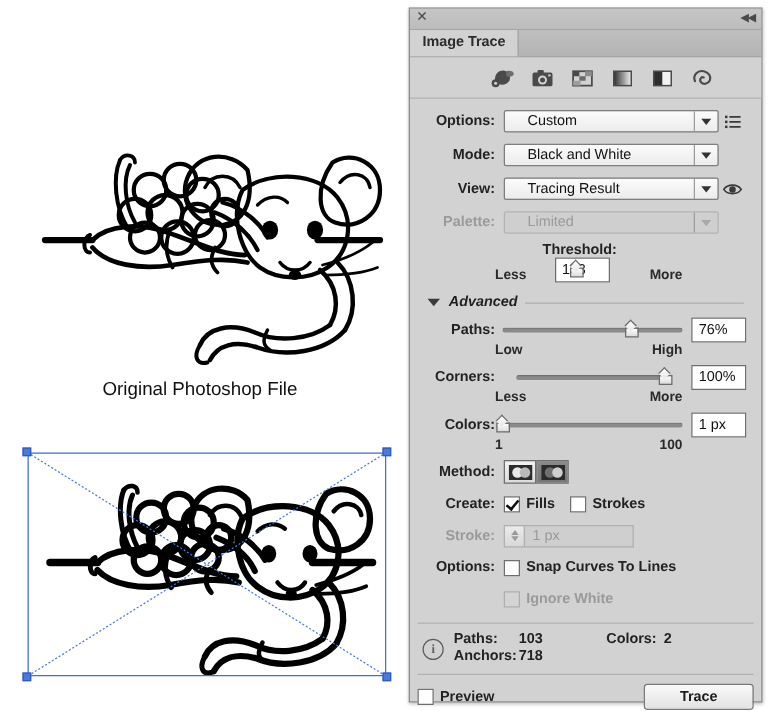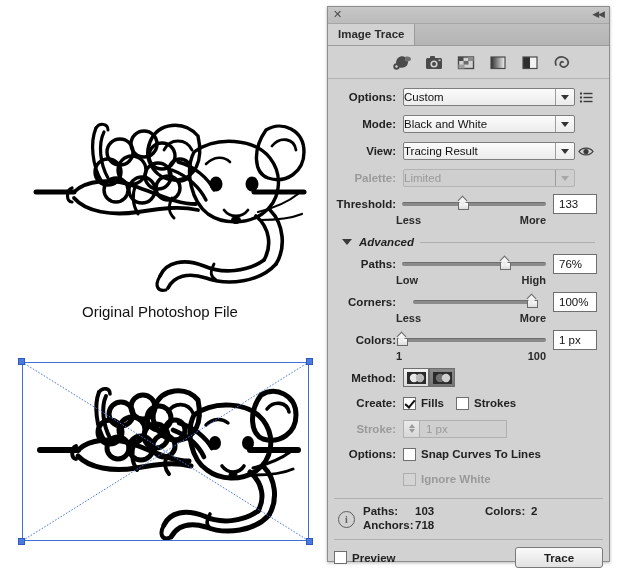--- a/index.html
+++ b/index.html
@@ -81,21 +81,21 @@
   .row{display:flex;align-items:center;height:22px;margin-bottom:5px;}
   .lbl{
     width:62px;text-align:right;padding-right:7px;font-size:11.5px;
     font-weight:bold;color:#222;flex:0 0 auto;
   }
   .lbl.dim{color:#9a9a9a;}
 
   .select{
     flex:1;height:18px;background:linear-gradient(#fbfbfb,#ececec);
     border:1px solid #7e7e7e;border-radius:2px;position:relative;
-    display:flex;align-items:center;padding-left:0;font-size:11.5px;color:#111;
+    display:flex;align-items:center;padding-left:18px;font-size:11.5px;color:#111;
     box-sizing:border-box;
   }
   .select.dim{background:#cfcfcf;border-color:#b3b3b3;color:#9a9a9a;}
   .select .arrowbox{
     position:absolute;right:0;top:0;bottom:0;width:18px;
     border-left:1px solid #9d9d9d;display:flex;align-items:center;justify-content:center;
   }
   .caret{
     width:0;height:0;border-left:4px solid transparent;border-right:4px solid transparent;
     border-top:5px solid #333;
@@ -460,21 +460,21 @@
       <div class="lbl dim">Palette:</div>
       <div class="select dim">
         <span>Limited</span>
         <span class="arrowbox">
             <i class="caret"></i>
           </span>
       </div>
       <div class="side-ico"></div>
     </div>
 
-    <div class="sl-row" style="margin-top:2px;">
+    <div class="sl-row" style="margin-top:2px;flex-direction:column;">
       <div class="sl-label" style="width:62px;">Threshold:</div>
       <div class="track-wrap">
         <div class="track"></div>
         <div class="thumb" style="left:43%"></div>
       </div>
       <div class="numbox">133</div>
     </div>
     <div class="ends">
       <div class="sp"></div>
       <div class="e-wrap">

